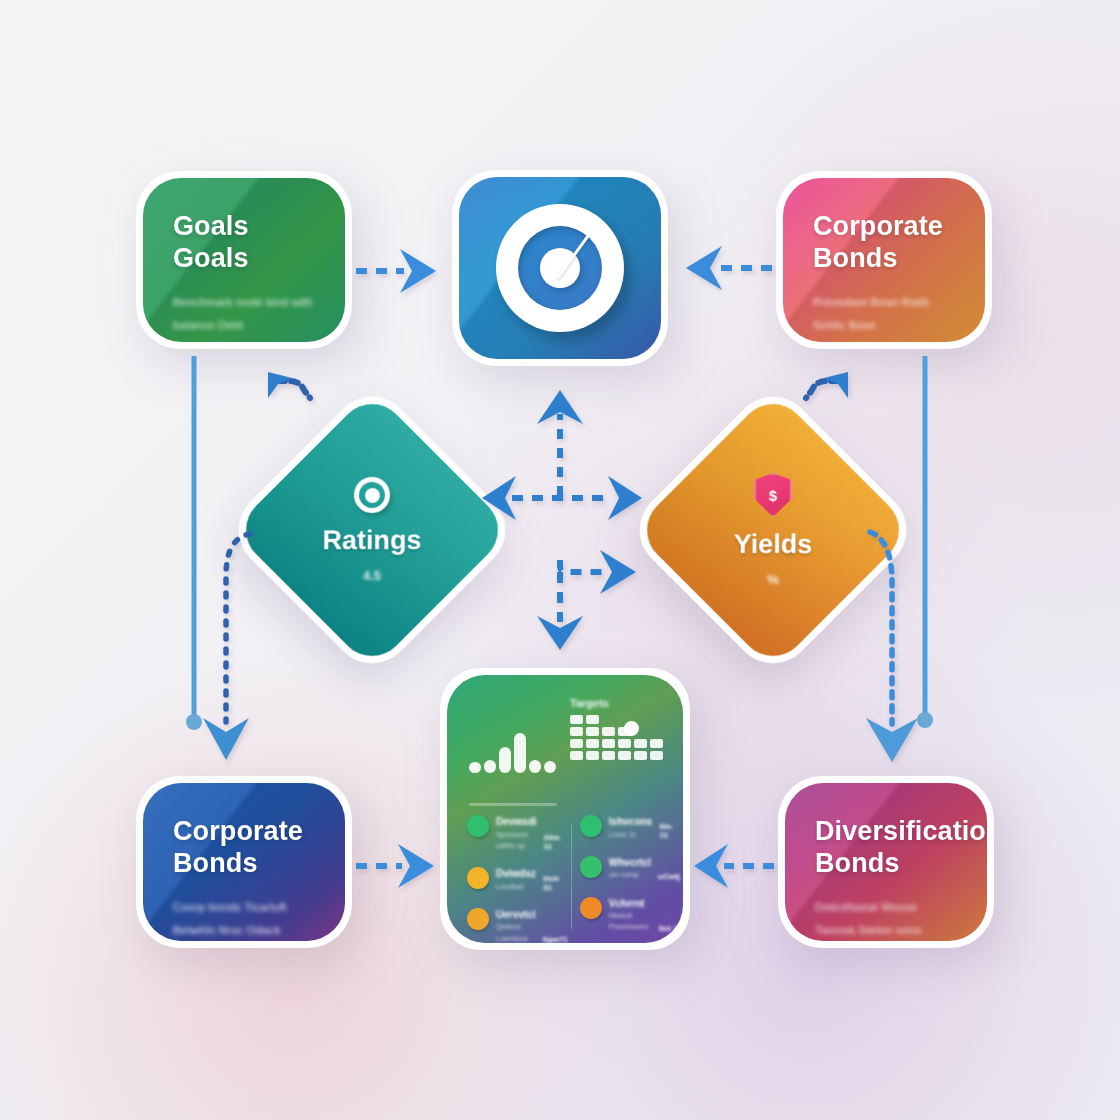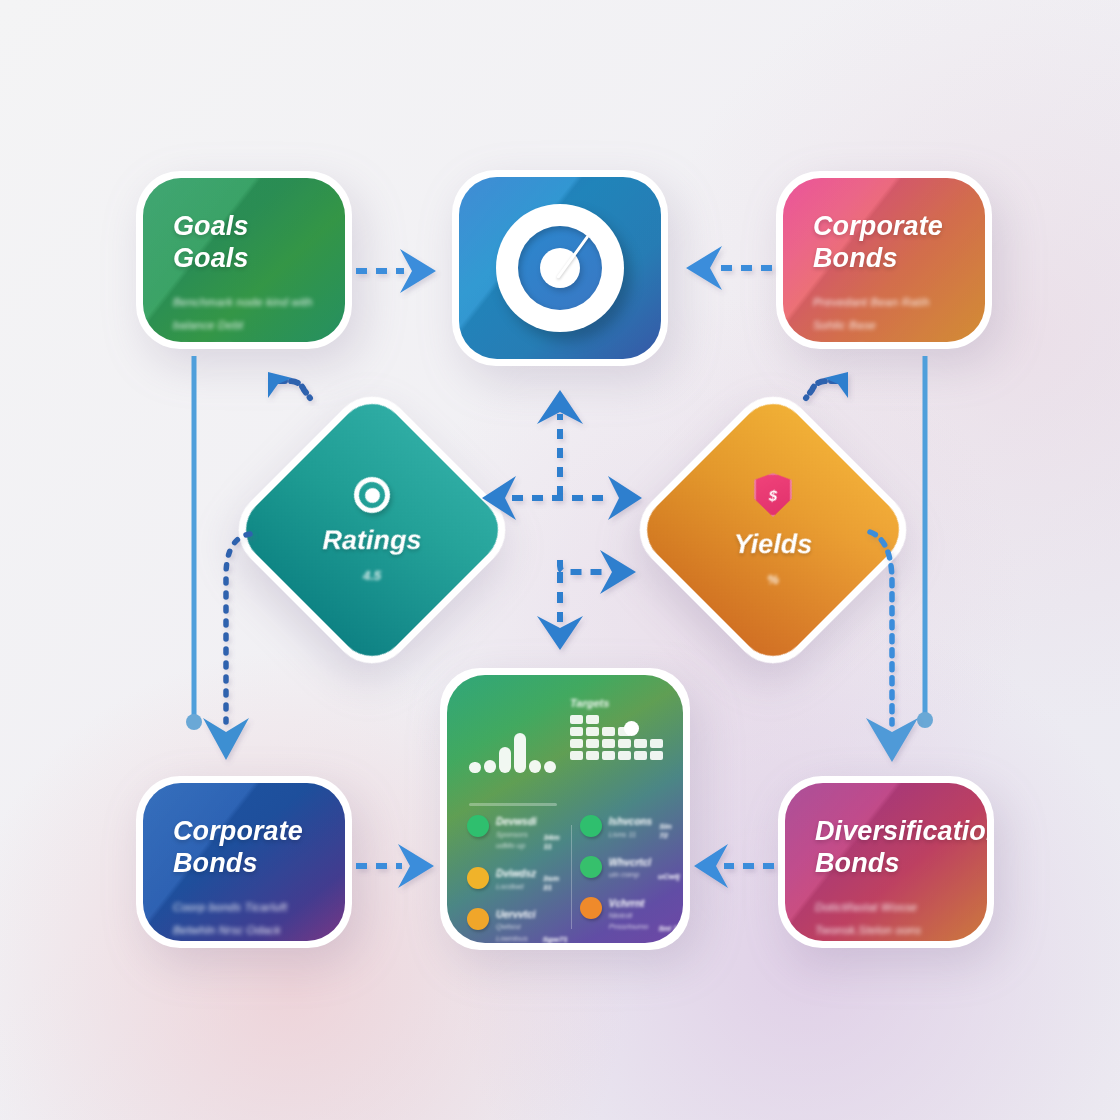--- a/index.html
+++ b/index.html
@@ -9,21 +9,21 @@
     overflow: hidden;
   }
   body {
     background:
       radial-gradient(circle at 26% 88%, rgba(236,190,196,0.55) 0%, rgba(236,190,196,0) 26%),
       radial-gradient(circle at 72% 86%, rgba(214,186,222,0.55) 0%, rgba(214,186,222,0) 28%),
       radial-gradient(circle at 63% 55%, rgba(226,200,222,0.40) 0%, rgba(226,200,222,0) 34%),
       radial-gradient(circle at 92% 30%, rgba(228,198,214,0.35) 0%, rgba(228,198,214,0) 30%),
       linear-gradient(135deg, #f4f4f5 0%, #f1f0f4 45%, #ecebf2 75%, #eceaf1 100%);
   }
-  #stage { position: relative; width: 1120px; height: 1120px; font-style: italic; }
+  #stage { position: relative; width: 1120px; height: 1120px; }
 
   
   .card {
     position: absolute;
     border-radius: 44px;
     background: #fff;
     padding: 7px;
     filter: drop-shadow(10px 16px 22px rgba(120,100,140,0.20));
   }
   .card-inner {

